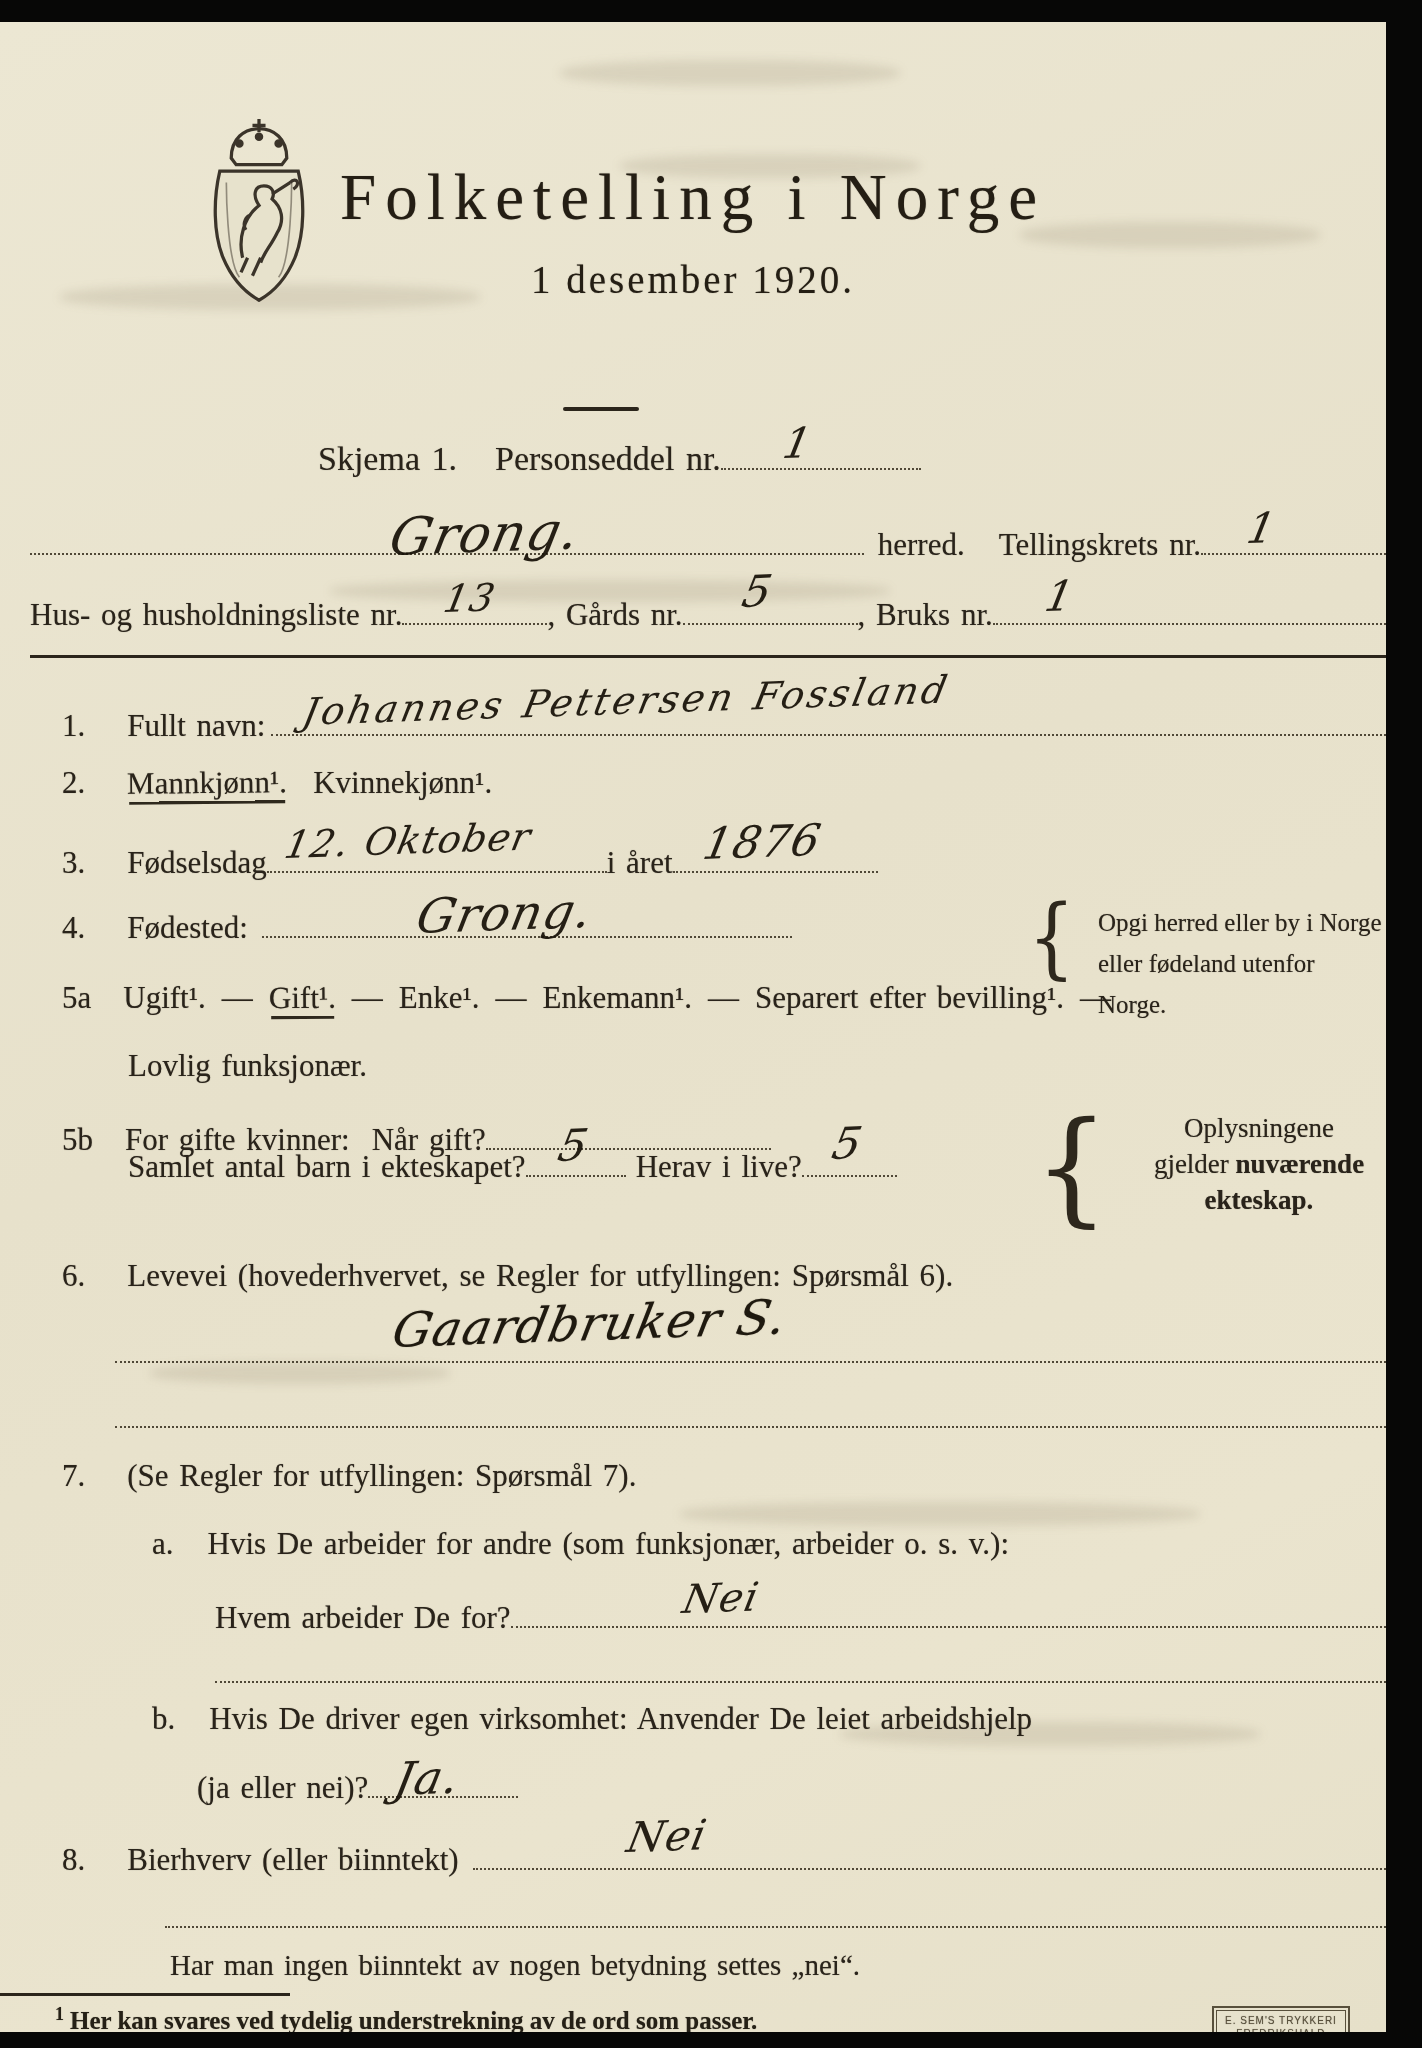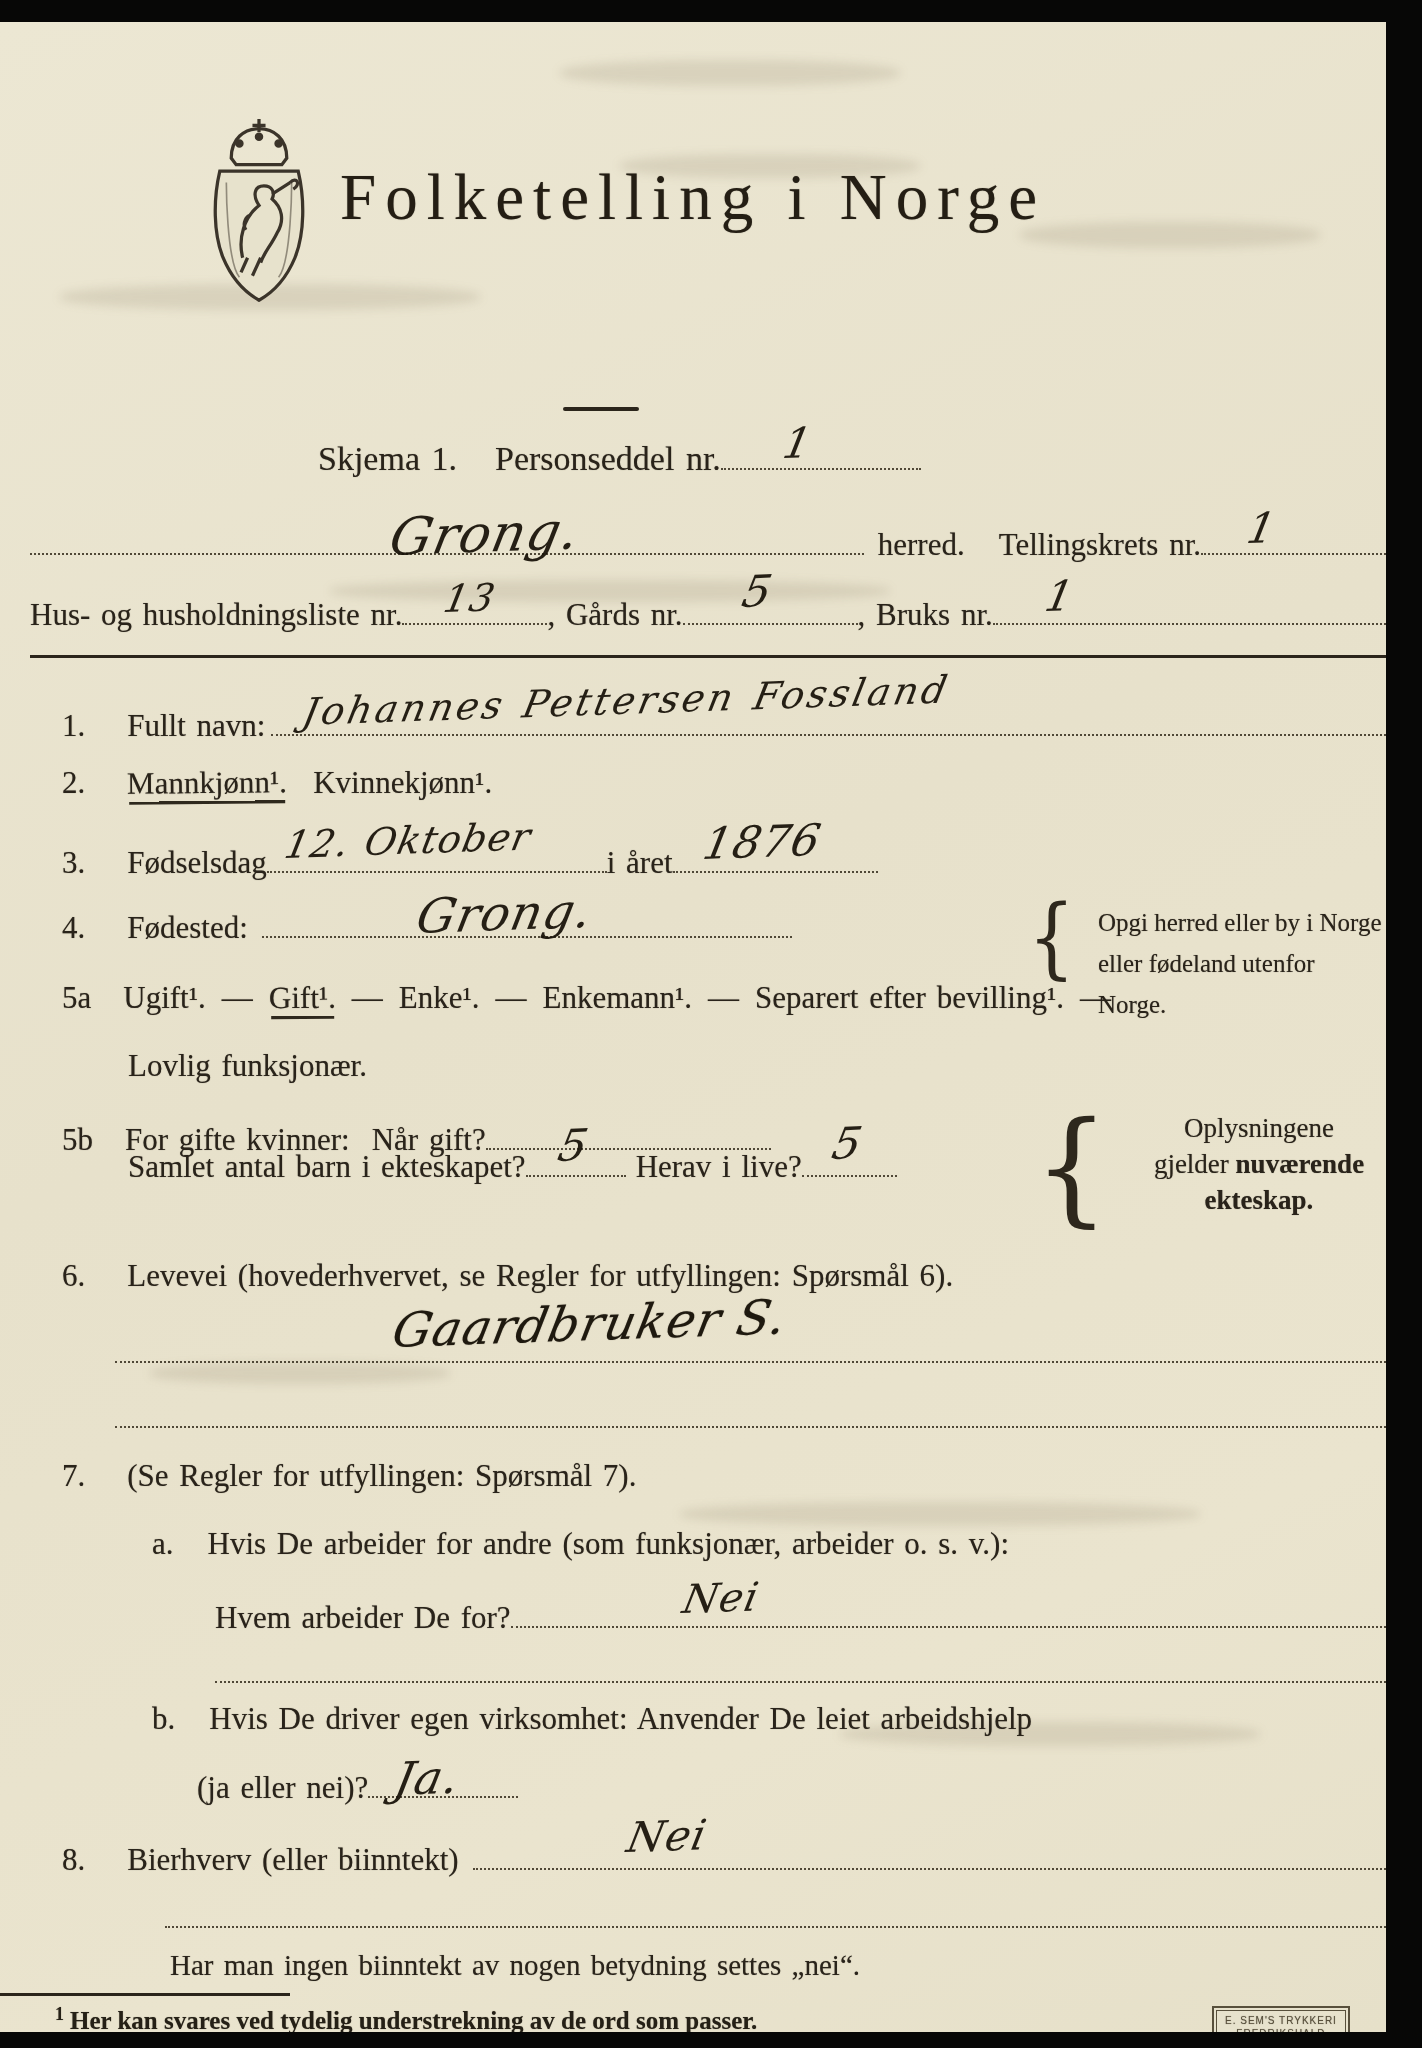--- a/index.html
+++ b/index.html
@@ -67,20 +67,21 @@
         <path d="M26 35 L74 35 C78 52 78 73 72 88 C67 100 59 109 50 114 C41 109 33 100 28 88 C22 73 22 52 26 35 Z" fill="#e7e2cc"></path>
         <path d="M30 42 C30 42 30 90 38 100 M70 42 C70 42 70 90 62 100" stroke-width="1" opacity=".5"></path>
         <path d="M40 88 C37 76 41 63 50 56 C46 50 47 44 53 44 C58 44 60 48 58 52 C64 57 66 65 61 73 C57 81 53 85 51 91"></path>
         <path d="M58 49 L69 42 M69 42 C73 38 76 43 71 46"></path>
         <path d="M43 88 L39 97 M51 88 L46 99 M44 62 C41 64 40 68 42 71"></path>
       </svg>
     </div>
 
     <div class="title-block">
       <div class="title">Folketelling i Norge</div>
+      <div class="date">1 desember 1920.</div>
     </div>
     <div class="title-divider"></div>
 
     <div class="row" style="left:318px;top:418px;font-size:34px;">
       <span style="margin-right:38px;">Skjema 1.</span>
       <span>Personseddel nr.</span>
       <span class="dot" style="width:200px;">
         <span class="hw" style="left:58px;bottom:0;font-size:42px;">1</span>
       </span>
     </div>

